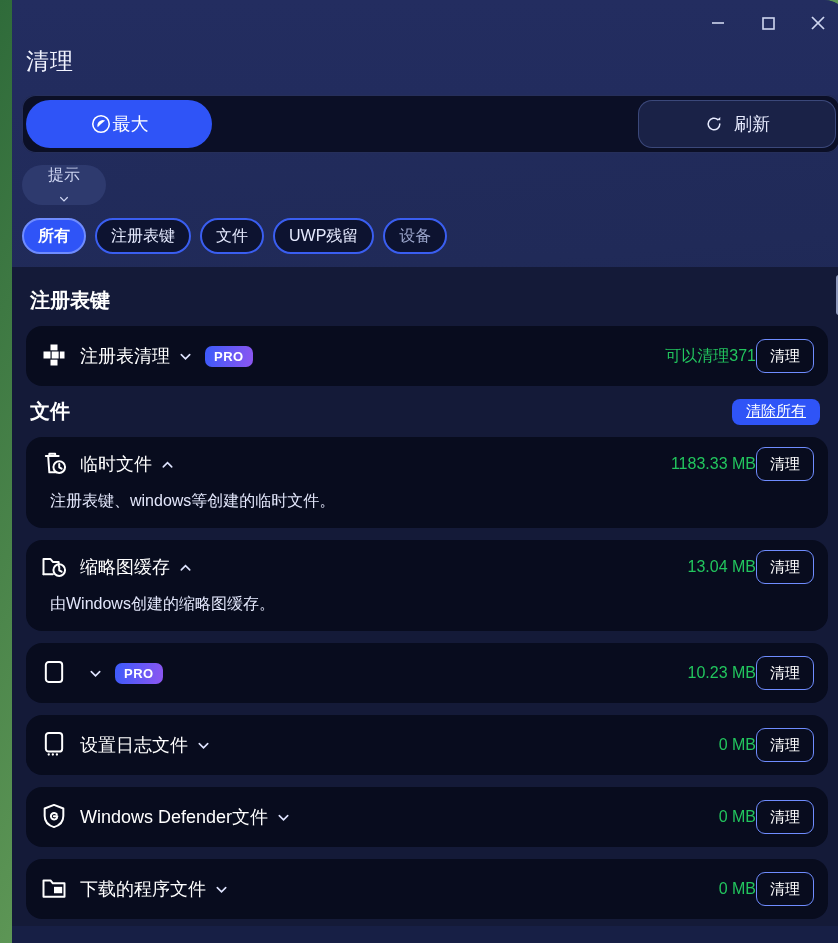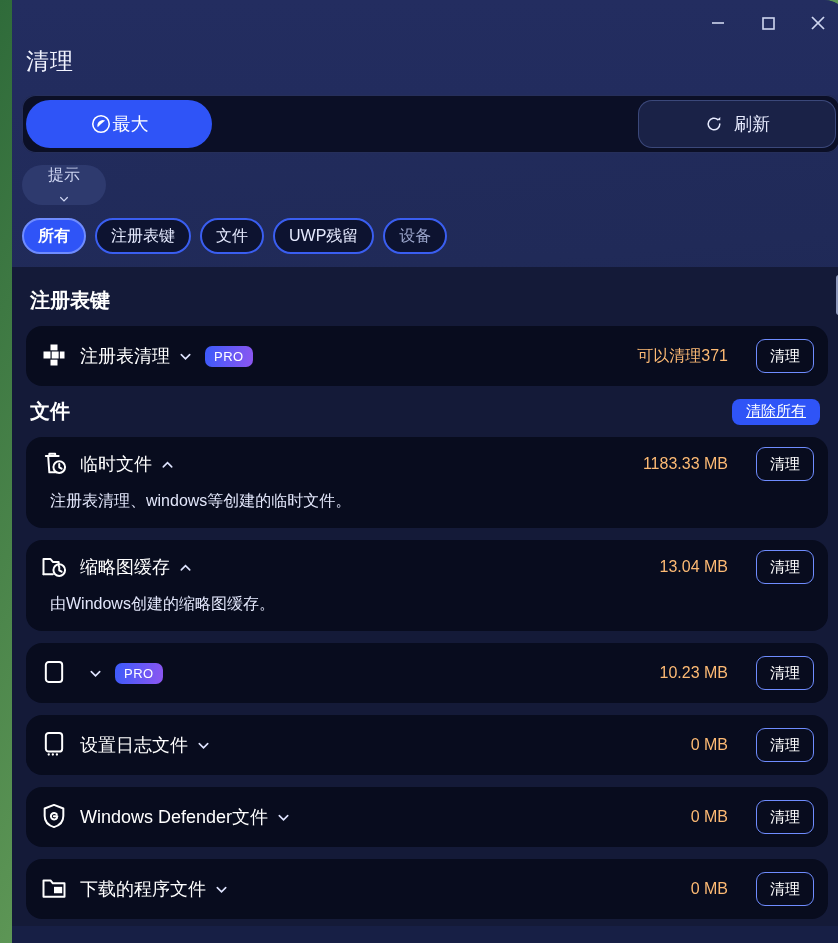--- a/index.html
+++ b/index.html
@@ -131,27 +131,27 @@
     display: flex; align-items: center;
     height: 60px;
   }
   .card.expanded .card-row { height: 54px; }
   .ic { width: 30px; height: 30px; flex: 0 0 30px; margin-right: 10px; color:#ffffff; }
   .ic svg { display: block; }
   .nm { font-size: 18px; color: #ffffff; white-space: nowrap; }
   .chev { margin-left: 8px; color: #dfe4ff; display: flex; align-items: center; }
   .pro {
     margin-left: 12px;
-    font-size: 13px; font-weight: normal; letter-spacing: .5px;
+    font-size: 13px; font-weight: bold; letter-spacing: .5px;
     color: #ffffff;
     padding: 3px 9px; border-radius: 7px;
     background: linear-gradient(100deg, #3b5bfb 0%, #8d56f0 100%);
   }
   .spacer { flex: 1 1 auto; }
-  .size { font-size: 16px; color: #fdba74; margin-right: 28px; white-space: nowrap; }
+  .size { font-size: 16px; color: #22c55e; margin-right: 0; white-space: nowrap; }
   .btn-clean {
     width: 58px; height: 34px;
     border-radius: 9px;
     background: transparent;
     border: 1.6px solid #6f8cff;
     color: #ffffff; font-size: 15px; cursor: pointer;
   }
   .desc {
     font-size: 16px; color: #e3e7fb;
     padding: 0 0 16px 10px;
@@ -294,21 +294,21 @@
             <span class="nm">临时文件</span>
             <span class="chev">
               <svg width="15" height="15" viewBox="0 0 16 16">
                 <path d="M3.5 10.5 L8 6 L12.5 10.5" fill="none" stroke="#dfe4ff" stroke-width="1.7" stroke-linecap="round"></path>
               </svg>
             </span>
             <span class="spacer"></span>
             <span class="size">1183.33 MB</span>
             <button class="btn-clean">清理</button>
           </div>
-          <div class="desc">注册表清理、windows等创建的临时文件。</div>
+          <div class="desc">注册表键、windows等创建的临时文件。</div>
         </div>
         <div class="card expanded">
           <div class="card-row">
             <span class="ic">
               <svg width="28" height="28" viewBox="0 0 24 24">
                 <path d="M3 19V6h6l2 2.5h5V12" fill="none" stroke="#ffffff" stroke-width="1.7" stroke-linecap="round" stroke-linejoin="round"></path>
                 <path d="M3 19h8" fill="none" stroke="#ffffff" stroke-width="1.7" stroke-linecap="round" stroke-linejoin="round"></path>
                 <circle cx="16.5" cy="15.5" r="5" fill="none" stroke="#ffffff" stroke-width="1.7" stroke-linecap="round" stroke-linejoin="round"></circle>
                 <path d="M16.5 12.8v2.9l2 1.2" fill="none" stroke="#ffffff" stroke-width="1.7" stroke-linecap="round" stroke-linejoin="round"></path>
               </svg>

